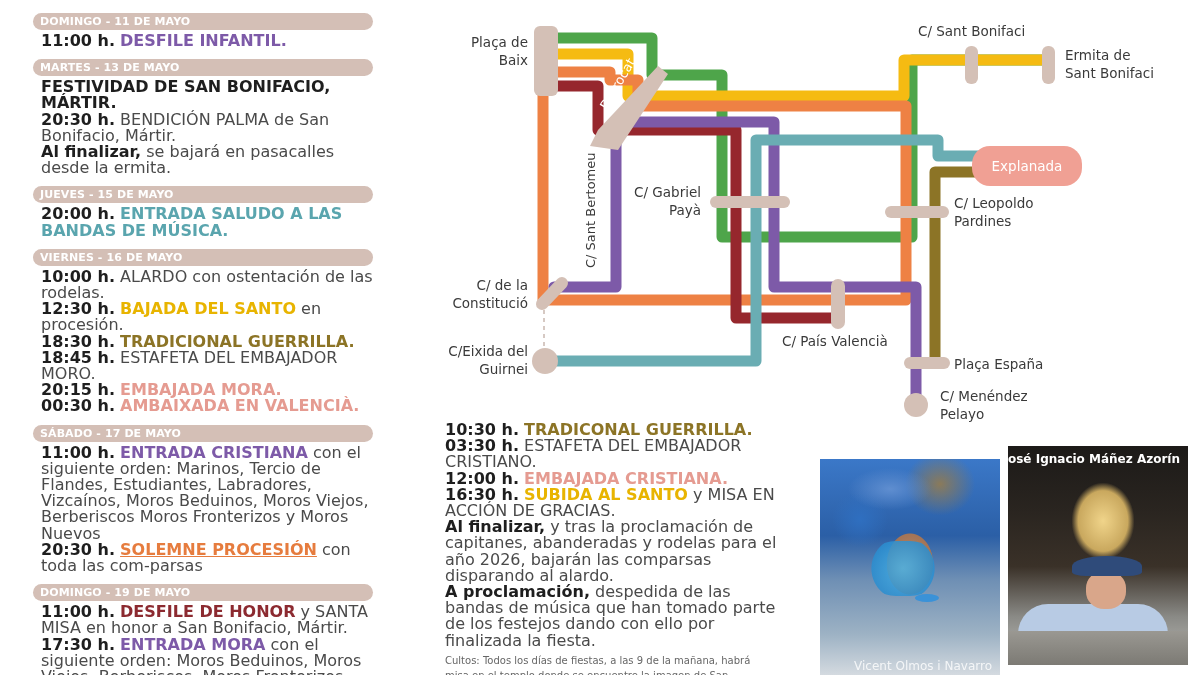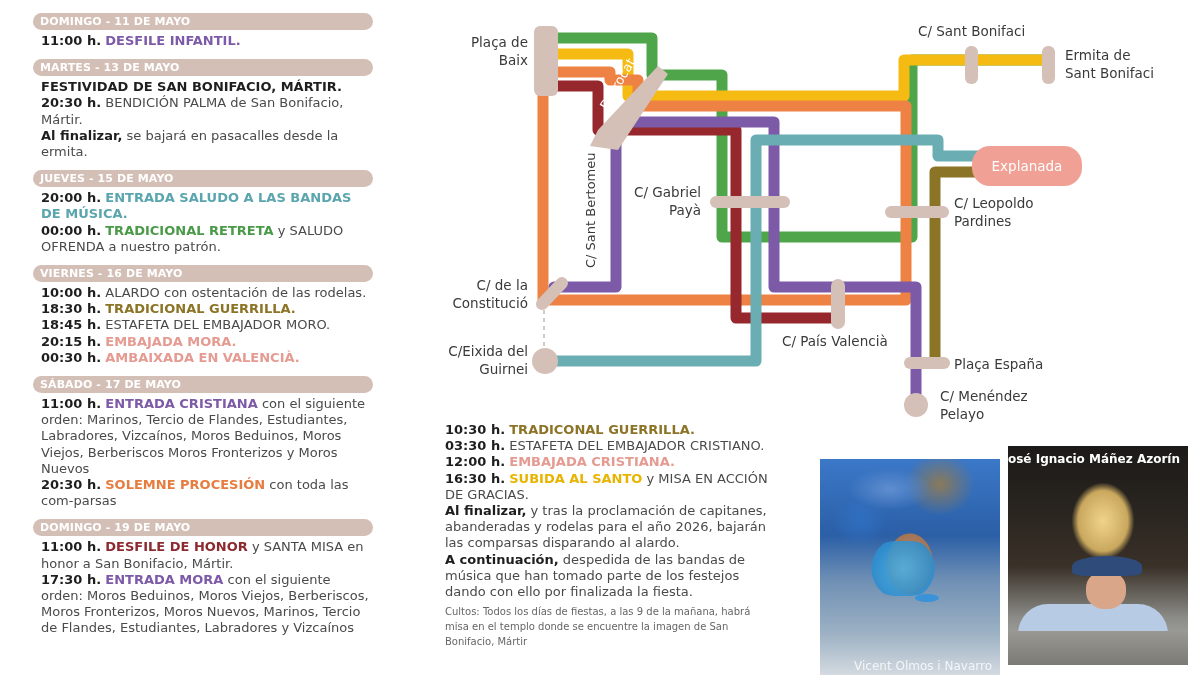--- a/index.html
+++ b/index.html
@@ -17,21 +17,21 @@
     font-weight: bold;
     font-size: 11px;
     height: 17px;
     line-height: 17px;
     padding-left: 7px;
     border-radius: 9px;
     margin-bottom: 3px;
     letter-spacing: 0.1px;
   }
   .line {
-    font-size: 13px;
+    font-size: 16px;
     line-height: 16.2px;
     padding-left: 8px;
     color: #4a4a4a;
     font-weight: normal;
   }
   .line .time { font-weight: bold; color: #1e1e1e; }
   .line .hl { font-weight: bold; }
   .line .lead { font-weight: bold; color: #1e1e1e; margin-top: 36px; }
   .note {
     font-size: 10px;
@@ -41,21 +41,21 @@
     margin-top: 4px;
   }
 
   
   .c-purple { color: #7d5aa8; }
   .c-teal   { color: #5aa5ae; }
   .c-green  { color: #4a9a48; }
   .c-yellow { color: #e8b400; }
   .c-olive  { color: #8c7426; }
   .c-salmon { color: #e59b91; }
-  .c-orange { color: #e67c3e; }
+  .c-orange { color: #e67c3e; text-decoration: underline; }
   .c-maroon { color: #8c2a30; }
 
   #map { position: absolute; left: 430px; top: 0; width: 770px; height: 440px; }
   #map svg { position: absolute; left: 0; top: 0; }
   .map-label {
     position: absolute;
     font-size: 13.5px;
     line-height: 18px;
     color: #3a3a3a;
     white-space: nowrap;
@@ -97,25 +97,25 @@
     </div>
     <div class="day">
       <div class="day-header">MARTES - 13 DE MAYO</div>
       <div class="line"><span class="lead">FESTIVIDAD DE SAN BONIFACIO, MÁRTIR.</span></div>
       <div class="line"><span class="time">20:30 h.</span> <span>BENDICIÓN PALMA de San Bonifacio, Mártir.</span></div>
       <div class="line"><span class="lead">Al finalizar,</span> <span>se bajará en pasacalles desde la ermita.</span></div>
     </div>
     <div class="day">
       <div class="day-header">JUEVES - 15 DE MAYO</div>
       <div class="line"><span class="time">20:00 h.</span> <span class="hl c-teal">ENTRADA SALUDO A LAS BANDAS DE MÚSICA.</span></div>
-      <div class="line"><span class="time">00:00 h.</span> <span class="hl c-green">TRADICIONAL RETRETA</span> <span>y SALUDO OFRENDA a nuestro patrón.</span></div>
     </div>
     <div class="day">
       <div class="day-header">VIERNES - 16 DE MAYO</div>
       <div class="line"><span class="time">10:00 h.</span> <span>ALARDO con ostentación de las rodelas.</span></div>
+      <div class="line"><span class="time">12:30 h.</span> <span class="hl c-yellow">BAJADA DEL SANTO</span> <span>en procesión.</span></div>
       <div class="line"><span class="time">18:30 h.</span> <span class="hl c-olive">TRADICIONAL GUERRILLA.</span></div>
       <div class="line"><span class="time">18:45 h.</span> <span>ESTAFETA DEL EMBAJADOR MORO.</span></div>
       <div class="line"><span class="time">20:15 h.</span> <span class="hl c-salmon">EMBAJADA MORA.</span></div>
       <div class="line"><span class="time">00:30 h.</span> <span class="hl c-salmon">AMBAIXADA EN VALENCIÀ.</span></div>
     </div>
     <div class="day">
       <div class="day-header">SÁBADO - 17 DE MAYO</div>
       <div class="line"><span class="time">11:00 h.</span> <span class="hl c-purple">ENTRADA CRISTIANA</span> <span>con el siguiente orden: Marinos, Tercio de Flandes, Estudiantes, Labradores, Vizcaínos, Moros Beduinos, Moros Viejos, Berberiscos Moros Fronterizos y Moros Nuevos</span></div>
       <div class="line"><span class="time">20:30 h.</span> <span class="hl c-orange">SOLEMNE PROCESIÓN</span> <span>con toda las com-parsas</span></div>
     </div>
@@ -126,21 +126,21 @@
     </div>
   </div>
 
 <div id="col-mid" class="col">
     <div class="day">
       <div class="line"><span class="time">10:30 h.</span> <span class="hl c-olive">TRADICONAL GUERRILLA.</span></div>
       <div class="line"><span class="time">03:30 h.</span> <span>ESTAFETA DEL EMBAJADOR CRISTIANO.</span></div>
       <div class="line"><span class="time">12:00 h.</span> <span class="hl c-salmon">EMBAJADA CRISTIANA.</span></div>
       <div class="line"><span class="time">16:30 h.</span> <span class="hl c-yellow">SUBIDA AL SANTO</span> <span>y MISA EN ACCIÓN DE GRACIAS.</span></div>
       <div class="line"><span class="lead">Al finalizar,</span> <span>y tras la proclamación de capitanes, abanderadas y rodelas para el año 2026, bajarán las comparsas disparando al alardo.</span></div>
-      <div class="line"><span class="lead">A continuación,</span> <span>despedida de las bandas de música que han tomado parte de los festejos dando con ello por finalizada la fiesta.</span></div>
+      <div class="line"><span class="lead">A proclamación,</span> <span>despedida de las bandas de música que han tomado parte de los festejos dando con ello por finalizada la fiesta.</span></div>
       <div class="note">Cultos: Todos los días de fiestas, a las 9 de la mañana, habrá misa en el templo donde se encuentre la imagen de San Bonifacio, Mártir</div>
     </div>
   </div>
 
 <div id="map">
   <svg width="770" height="440" viewBox="0 0 770 440">
     <g fill="none" stroke-width="11" stroke-linejoin="round" stroke-linecap="round">
 
       <path d="M120,38 H222 V75 H292 V237 H482 V60 H616" stroke="#4ea54a"></path>
 

